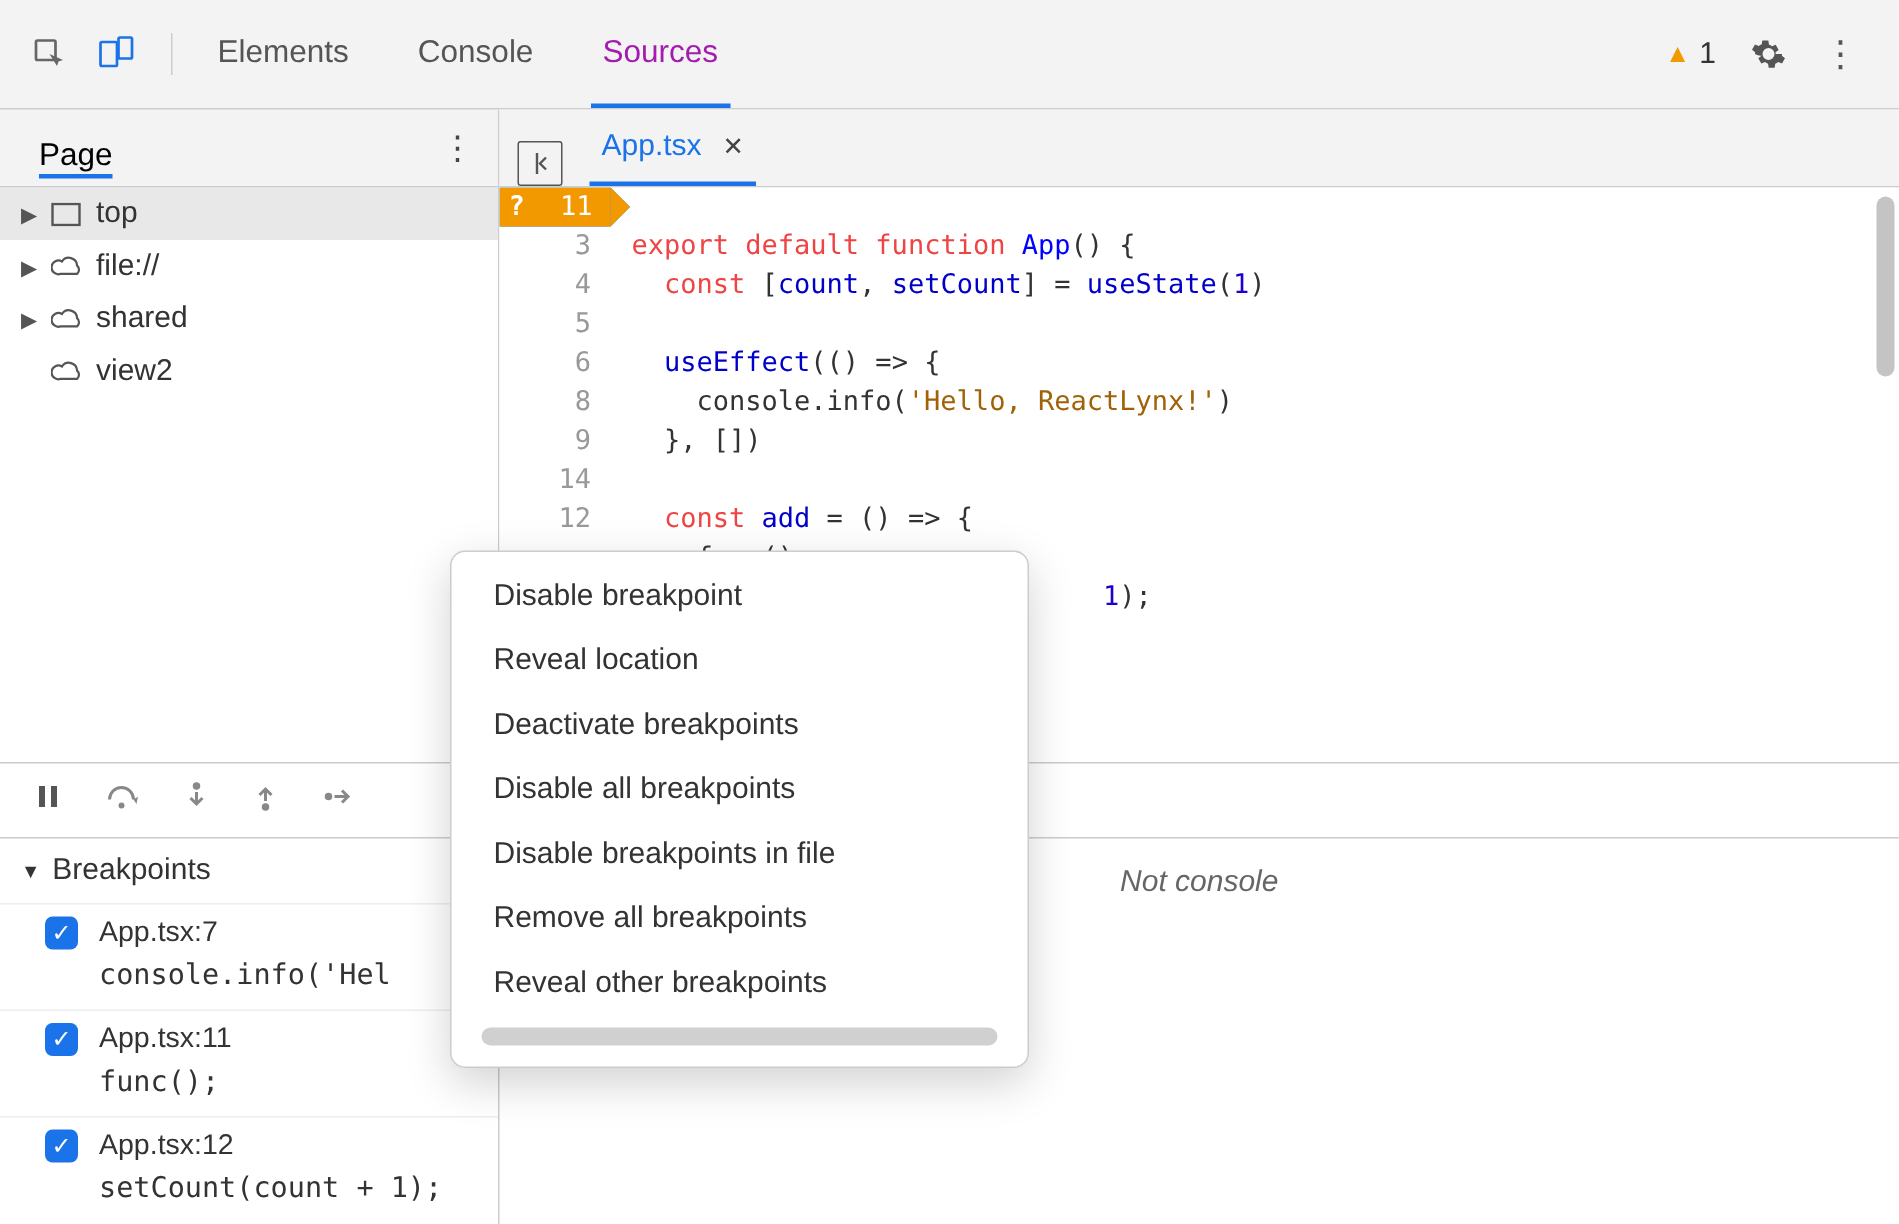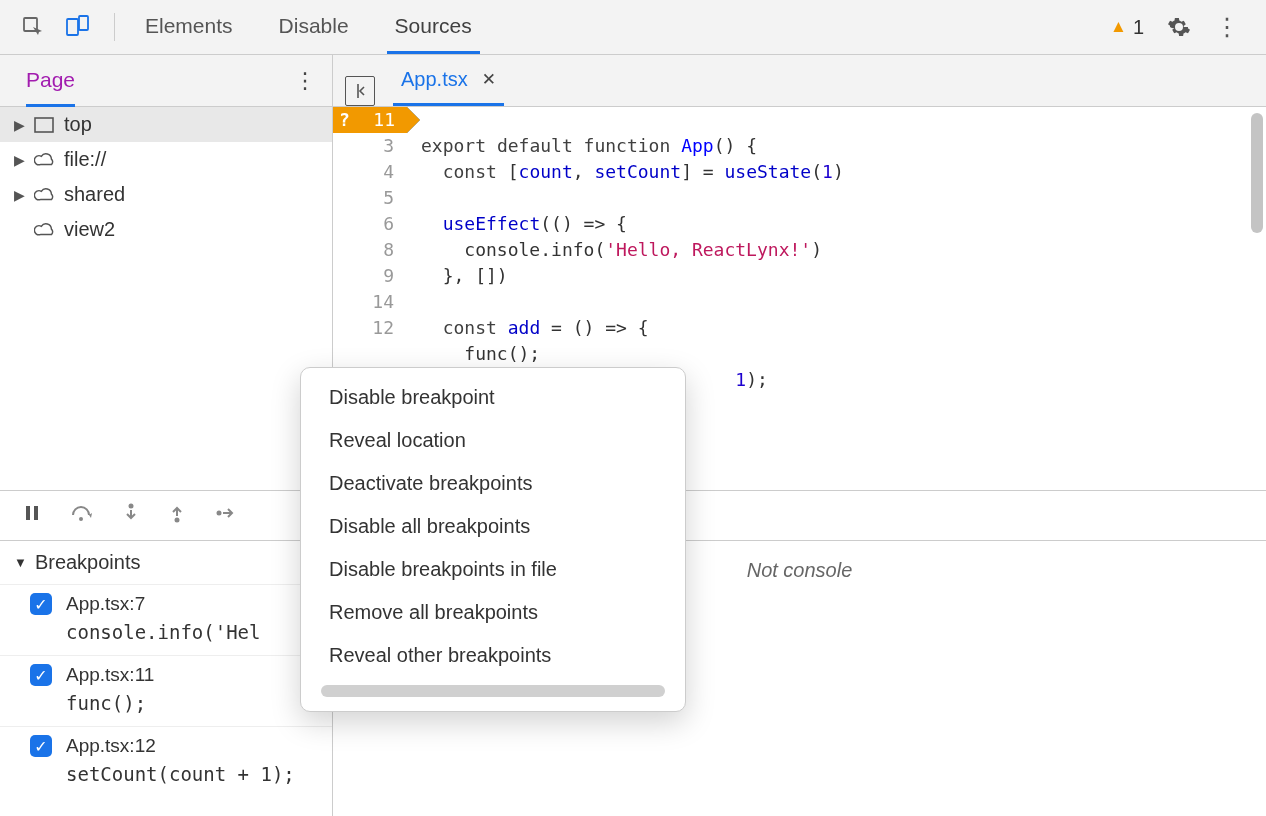--- a/index.html
+++ b/index.html
@@ -8,50 +8,50 @@
     font-size: 16px;
     color: #333;
     background: #fff;
     width: 1266px;
     height: 816px;
     overflow: hidden;
     position: relative;
   }
   
   .top-toolbar {
-    height: 55px;
+    height: 73px;
     display: flex;
     align-items: center;
     border-bottom: 1px solid #ccc;
     background: #f3f3f3;
     position: relative;
   }
   .toolbar-left {
     display: flex;
     align-items: center;
     padding-left: 20px;
     gap: 18px;
   }
   .icon-btn { display:inline-flex; align-items:center; justify-content:center; width:26px; height:26px; color:#666; }
   .divider-v { width:1px; height:28px; background:#ccc; margin:0 10px 0 6px; }
   .tabs { display:flex; height:100%; align-items:stretch; margin-left:12px; gap:30px; }
   .tab { display:flex; align-items:center; font-size:21px; color:#555; padding:0 8px; border-bottom:3px solid transparent; }
-  .tab.active { color:#404040; border-bottom-color:#1a73e8; }
+  .tab.active { color:#a21caf; border-bottom-color:#1a73e8; }
   .toolbar-right { margin-left:auto; display:flex; align-items:center; gap:22px; padding-right:26px; }
   .warn-badge { display:flex; align-items:center; gap:6px; font-size:20px; }
   .warn-tri { color:#f29900; font-size:17px; }
 
   
   .main-area { display:flex; height: calc(100% - 55px); }
   .left-col { width: 333px; display:flex; flex-direction:column; border-right:1px solid #ccc; }
   .right-col { flex:1; display:flex; flex-direction:column; position:relative; }
 
   
   .page-header { height:52px; display:flex; align-items:center; justify-content:space-between; padding:0 14px 0 26px; border-bottom:1px solid #ccc; background:#f3f3f3;}
-  .page-tab-label { font-size:21px; color:#a21caf; border-bottom:3px solid #1a73e8; padding-bottom:12px; margin-top:14px;}
+  .page-tab-label { font-size:21px; color:#000000; border-bottom:3px solid #1a73e8; margin-top:14px;}
   .more-dots { font-size:22px; color:#444; letter-spacing:2px;}
   .tree { flex:1; overflow:auto; font-size:20px; }
   .tree-row { display:flex; align-items:center; gap:8px; padding:6px 10px 6px 14px; }
   .tree-row.selected { background:#e8e8e8; }
   .tri { font-size:14px; color:#555; width:12px;}
   .tri.blank { visibility:hidden;}
   .node-icon { width:22px; display:inline-flex; color:#555; }
 
   
   .file-tabbar { height:52px; display:flex; align-items:flex-end; border-bottom:1px solid #ccc; background:#f3f3f3; padding-left:8px; }
@@ -63,21 +63,21 @@
   
   .editor-wrap { flex:1; display:flex; position:relative; overflow:hidden; background:#fff;}
   .gutter { width:74px; background:#fff; border-right:1px solid transparent; text-align:right; font-family: Menlo, Consolas, monospace; font-size:18px; color:#999; position:relative;}
   .line-no { height:26px; line-height:26px; padding-right:12px; position:relative;}
   .bp-marker { position:absolute; left:0; top:0; height:26px; width:74px; background:#1a73e8; color:#fff; padding-right:12px;}
   .bp-marker::after{ content:""; position:absolute; right:-13px; top:0; border-top:13px solid transparent; border-bottom:13px solid transparent; border-left:13px solid #1a73e8;}
   .bp-marker.orange{ background:#f29900;}
   .bp-marker.orange::after{ border-left-color:#f29900;}
   .hint-q{ position:absolute; left:6px; top:0; color:#fff; font-weight:bold;}
   .code { flex:1; font-family: Menlo, Consolas, monospace; font-size:18px; line-height:26px; padding-left:14px; white-space:pre; }
-  .kw{color:#404040;} .fn{color:#0000ff;} .id{color:#0000c8;} .str{color:#be185d;} .num{color:#1c00cf;}
+  .kw{color:#ef4444;} .fn{color:#0000ff;} .id{color:#0000c8;} .str{color:#a16207;} .num{color:#1c00cf;}
   .scroll-thumb{ position:absolute; right:3px; top:6px; width:12px; height:120px; background:#c4c4c4; border-radius:6px;}
 
   
   .status-bar{ height:40px; border-top:1px solid #ccc; display:flex; align-items:center; justify-content:flex-end; font-size:19px; color:#555; padding:0 16px; gap:10px;}
   .status-bar a{ color:#333; text-decoration: underline;}
   .botbox{ width:22px; height:22px; border:1.5px solid #555; display:flex; align-items:center; justify-content:center; font-size:12px;}
 
   .debug-row{ display:flex; border-top:1px solid #ccc;}
   .debug-left{ width:333px; border-right:1px solid #ccc;}
   .debug-ctrls{ height:50px; display:flex; align-items:center; gap:28px; padding-left:22px; border-bottom:1px solid #ccc; color:#666; font-size:20px;}
@@ -111,21 +111,21 @@
     <span class="icon-btn">
       <svg width="26" height="26" viewBox="0 0 26 26" fill="none" stroke="#1a73e8" stroke-width="1.8">
           <rect x="3" y="5" width="11" height="16" rx="1"></rect>
           <rect x="15" y="2" width="9" height="14" rx="1"></rect>
         </svg>
     </span>
     <span class="divider-v"></span>
   </div>
   <div class="tabs">
     <div class="tab">Elements</div>
-    <div class="tab">Disable</div>
+    <div class="tab">Console</div>
     <div class="tab active">Sources</div>
   </div>
   <div class="toolbar-right">
     <div class="warn-badge">
       <span class="warn-tri">▲</span>
       <span>1</span>
     </div>
     <span class="icon-btn">
       <svg width="24" height="24" viewBox="0 0 24 24" fill="#555">
           <path d="M12 8a4 4 0 1 0 0 8 4 4 0 0 0 0-8zm9 4a7 7 0 0 1-.1 1.2l2.1 1.6-2 3.5-2.5-1a7 7 0 0 1-2 1.2l-.4 2.6h-4l-.4-2.6a7 7 0 0 1-2-1.2l-2.5 1-2-3.5 2.1-1.6A7 7 0 0 1 3 12a7 7 0 0 1 .1-1.2L1 9.2l2-3.5 2.5 1a7 7 0 0 1 2-1.2L7.9 3h4l.4 2.6a7 7 0 0 1 2 1.2l2.5-1 2 3.5-2.1 1.6c.1.4.1.8.1 1.1z"></path>

